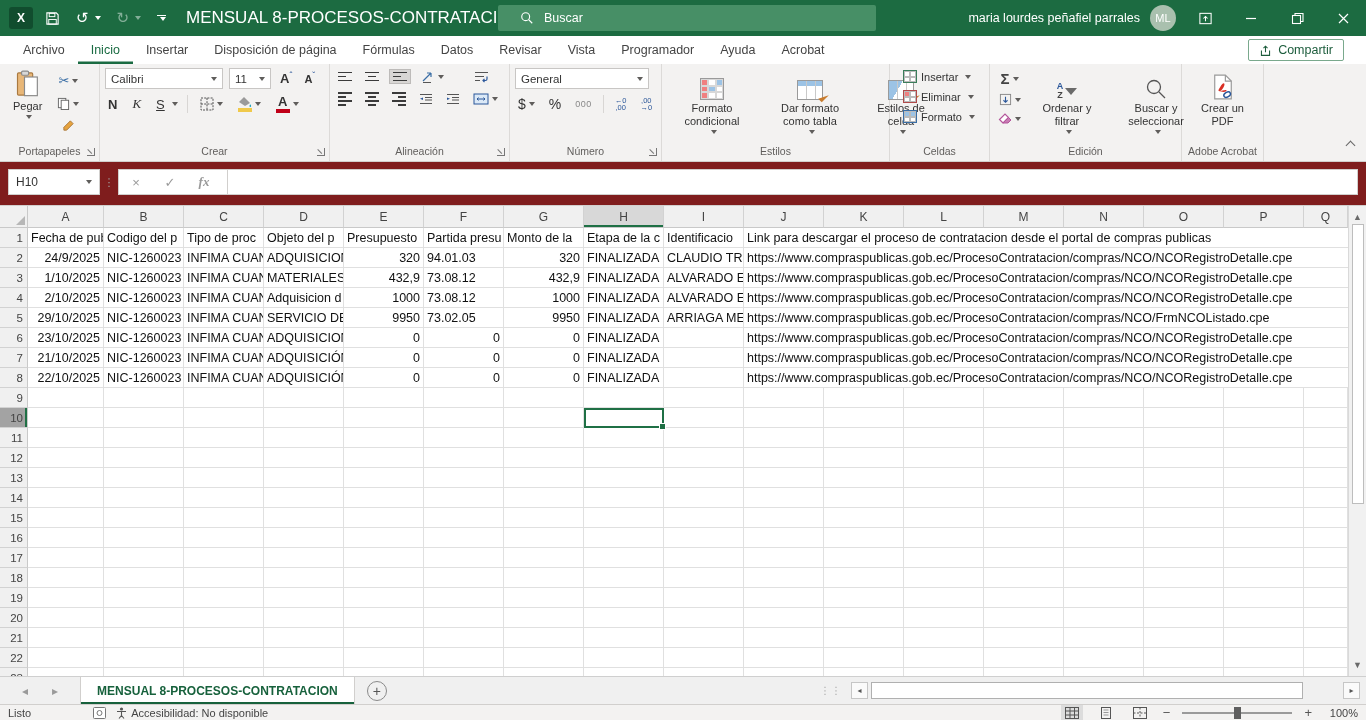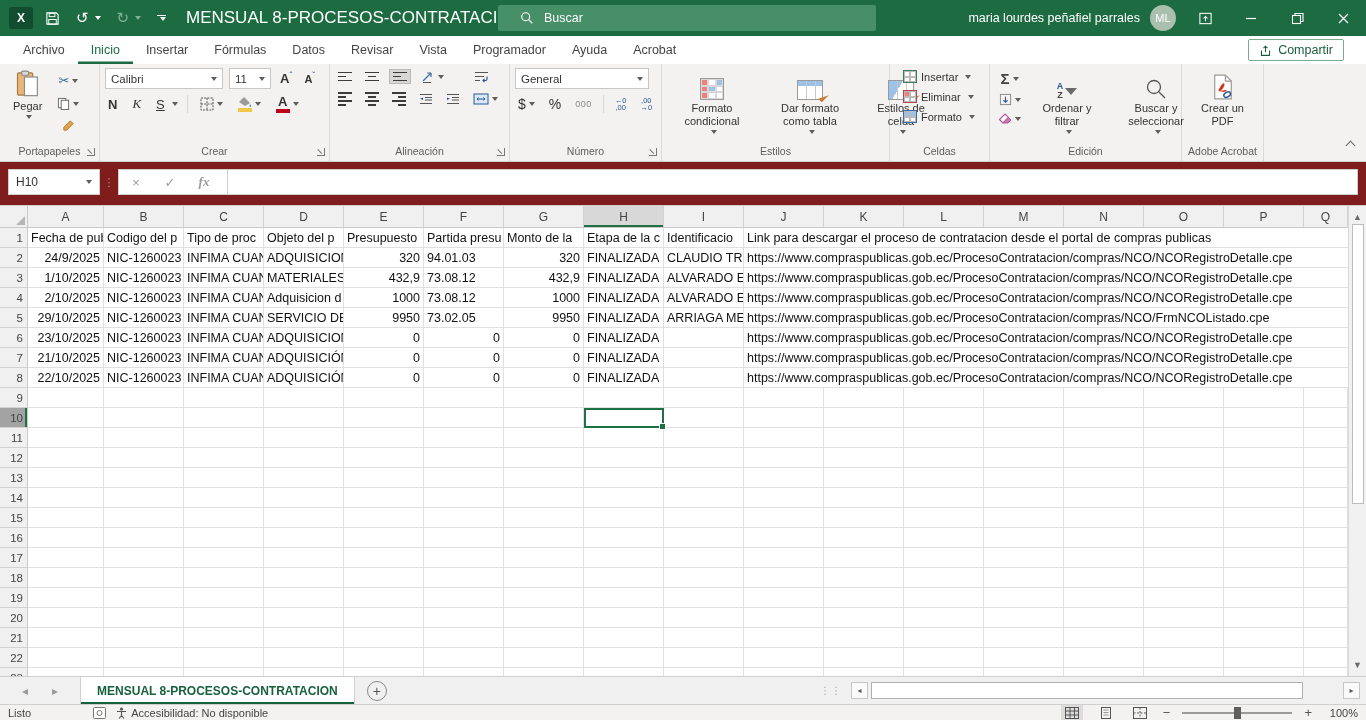--- a/index.html
+++ b/index.html
@@ -166,20 +166,21 @@
         </svg>
     </span>
   </div>
 </div>
 
 <div class="menubar">
   <div style="display:flex">
       <div class="mtab">Archivo</div>
       <div class="mtab active">Inicio</div>
       <div class="mtab">Insertar</div>
+      <div class="mtab">Disposición de página</div>
       <div class="mtab">Fórmulas</div>
       <div class="mtab">Datos</div>
       <div class="mtab">Revisar</div>
       <div class="mtab">Vista</div>
       <div class="mtab">Programador</div>
       <div class="mtab">Ayuda</div>
       <div class="mtab">Acrobat</div>
     </div>
   <div class="share-btn">
     <svg width="13" height="13" viewBox="0 0 16 16">

